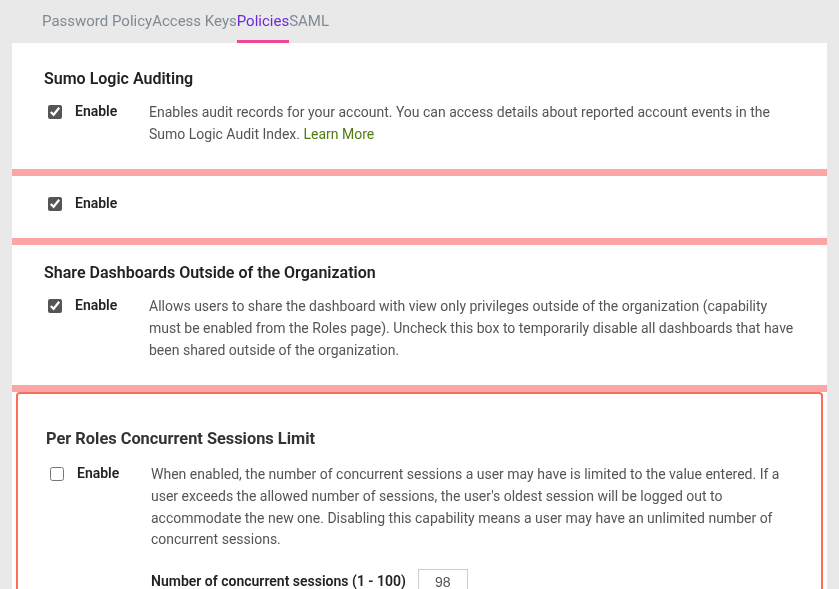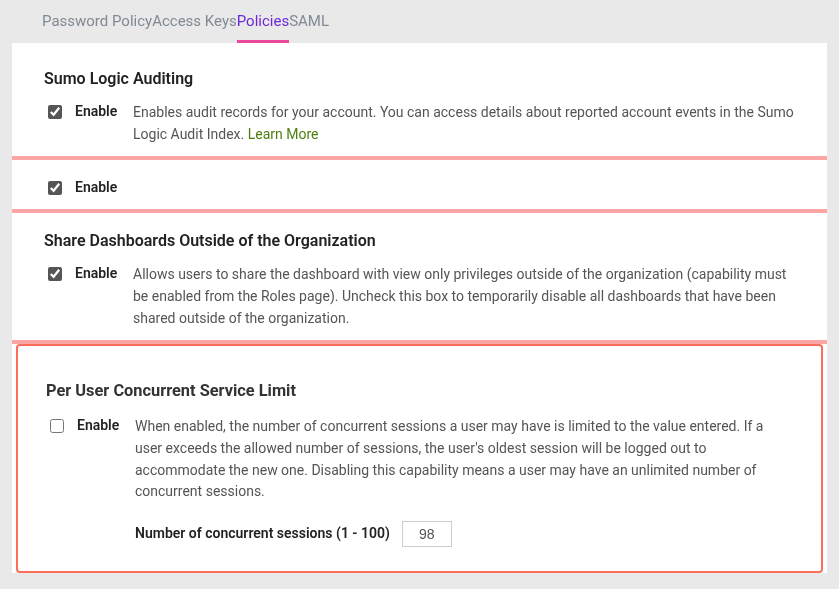--- a/index.html
+++ b/index.html
@@ -33,22 +33,22 @@
   .tab.active {
     color: #6d28d9;
     border-bottom: 3px solid #ec4899;
   }
   .panel {
     background: #fff;
     margin-top: 0;
     padding: 8px 0 0 0;
   }
   .section {
-    padding: 18px 32px 11px 32px;
-    border-bottom: 4px solid #fca5a5;
+    padding: 18px 32px 24px 32px;
+    border-bottom: 7px solid #fca5a5;
   }
   .section:last-child { border-bottom: none; }
   .section h3 {
     font-size: 16px;
     font-weight: 600;
     margin: 0 0 14px 0;
     color: #222;
   }
   .row {
     display: flex;
@@ -57,21 +57,21 @@
   }
   .checkbox {
     width: 14px;
     height: 14px;
     margin-top: 3px;
     accent-color: #555;
   }
   .enable-label {
     font-weight: 600;
     color: #222;
-    margin-right: 4px;
+    margin-right: 20px;
     min-width: 44px;
     padding-top: 1px;
   }
   .desc {
     color: #555;
     line-height: 1.55;
     flex: 1;
   }
   .link {
     color: #4d7c0f;
@@ -138,21 +138,21 @@
     <div class="section">
       <h3>Share Dashboards Outside of the Organization</h3>
       <div class="row">
         <input type="checkbox" class="checkbox" checked="" style="">
         <span class="enable-label">Enable</span>
         <span class="desc">Allows users to share the dashboard with view only privileges outside of the organization (capability must be enabled from the Roles page). Uncheck this box to temporarily disable all dashboards that have been shared outside of the organization.</span>
       </div>
     </div>
 
     <div class="highlight-box">
-      <h3>Per User Concurrent Service Limit</h3>
+      <h3>Per Roles Concurrent Sessions Limit</h3>
       <div class="row">
         <input type="checkbox" class="checkbox" style="">
         <span class="enable-label">Enable</span>
         <div class="desc">
           <span>When enabled, the number of concurrent sessions a user may have is limited to the value entered. If a user exceeds the allowed number of sessions, the user's oldest session will be logged out to accommodate the new one. Disabling this capability means a user may have an unlimited number of concurrent sessions.</span>
           <div class="subfield">
             <span class="subfield-label">Number of concurrent sessions (1 - 100)</span>
             <input type="text" class="num-input" value="98" style="">
           </div>
         </div>

